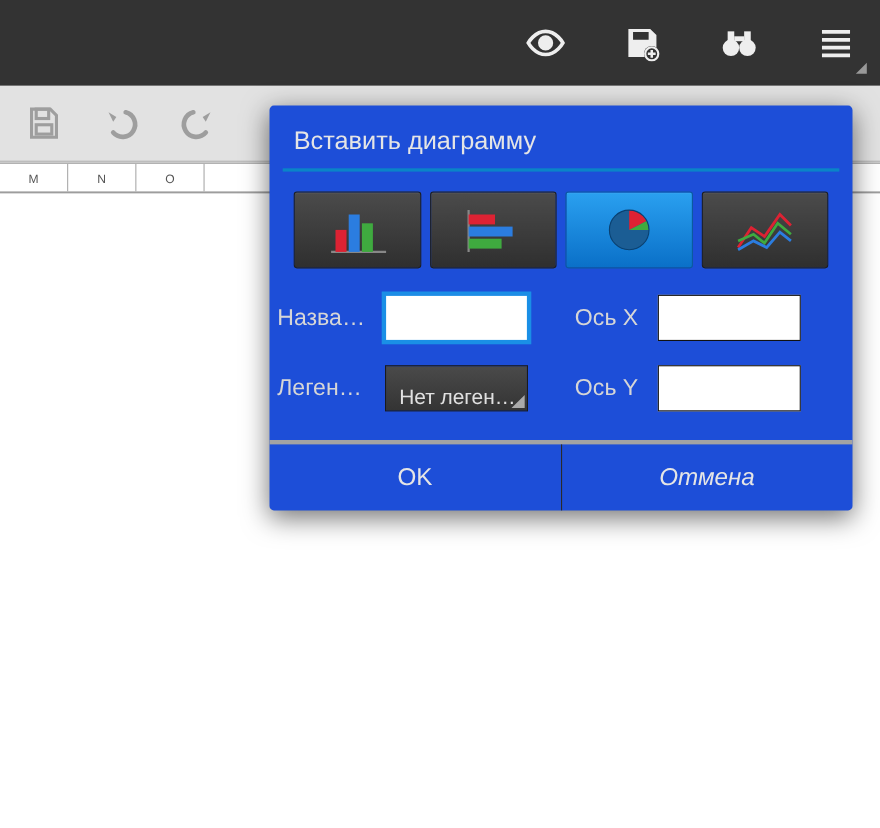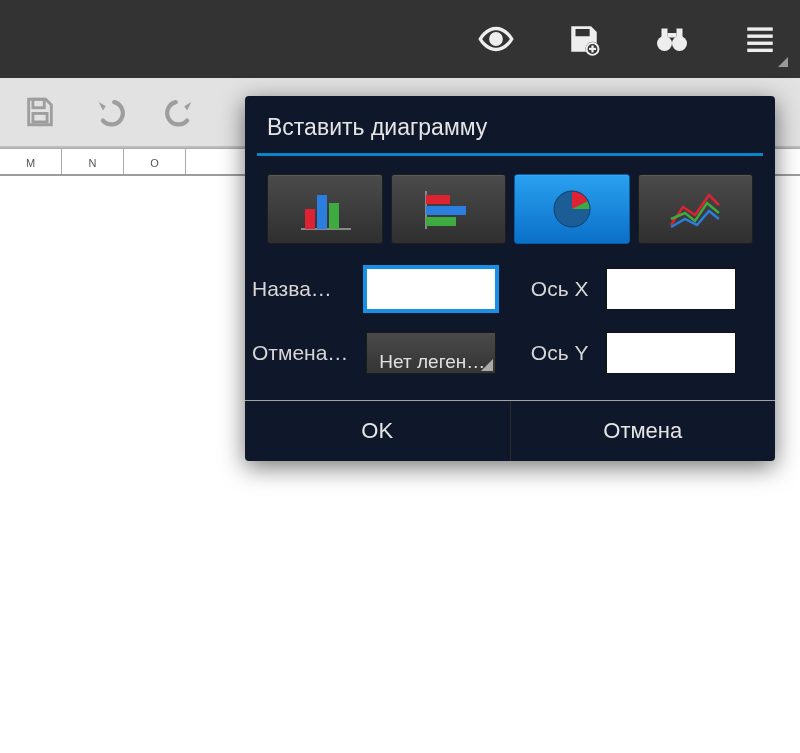--- a/index.html
+++ b/index.html
@@ -73,21 +73,21 @@
   .sheet-area {
     background: #fff;
     height: calc(753px - 78px - 70px - 28px);
   }
   
   .dialog {
     position: absolute;
     left: 245px;
     top: 96px;
     width: 530px;
-    background: #0f172a;
+    background: #1d4ed8;
     border-radius: 4px;
     box-shadow: 0 6px 24px rgba(0,0,0,0.55);
     color: #ddd;
   }
   .dialog-title {
     font-size: 23px;
     color: #e5e5e5;
     padding: 18px 22px 12px 22px;
     font-weight: 400;
   }
@@ -157,33 +157,33 @@
   .form-select::after {
     content: "";
     position: absolute;
     right: 2px; bottom: 2px;
     width: 0; height: 0;
     border-right: 12px solid #aaa;
     border-top: 12px solid transparent;
   }
   .dialog-buttons {
     display: flex;
-    border-top: 1px solid #a3a3a3;
+    border-top: 4px solid #a3a3a3;
     justify-content: space-between;
   }
   .dialog-btn {
     flex: 1;
     height: 60px;
     display: flex;
     align-items: center; justify-content: center;
     color: #e5e5e5;
     font-size: 22px;
     cursor: pointer;
   }
-  .dialog-btn + .dialog-btn { border-left: 1px solid #2a2a2a; }
+  .dialog-btn + .dialog-btn { border-left: 1px solid #2a2a2a; font-style: italic; }
 </style>
 </head>
 <body>
 
 <div class="topbar">
   <div class="tb-icon">
     <svg width="36" height="36" viewBox="0 0 24 24" fill="none" stroke="#eee" stroke-width="2.2">
       <path d="M1.5 12s3.8-7 10.5-7 10.5 7 10.5 7-3.8 7-10.5 7S1.5 12 1.5 12z"></path>
       <circle cx="12" cy="12" r="3.5" fill="#eee"></circle>
     </svg>
@@ -283,21 +283,21 @@
       </svg>
     </div>
   </div>
 
   <div class="form-rows">
     <div class="form-label">Назва…</div>
     <div class="form-input focused"></div>
     <div class="form-label">Ось X</div>
     <div class="form-input"></div>
 
-    <div class="form-label">Отмена…</div>
+    <div class="form-label">Леген…</div>
     <div class="form-select">
       <span>Нет леген…</span>
     </div>
     <div class="form-label">Ось Y</div>
     <div class="form-input"></div>
   </div>
 
   <div class="dialog-buttons">
     <div class="dialog-btn">OK</div>
     <div class="dialog-btn">Отмена</div>

